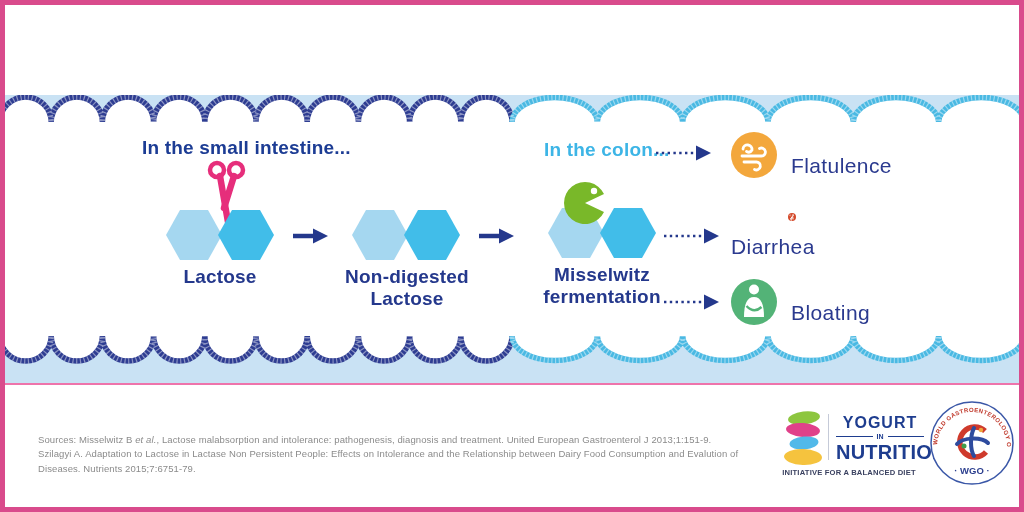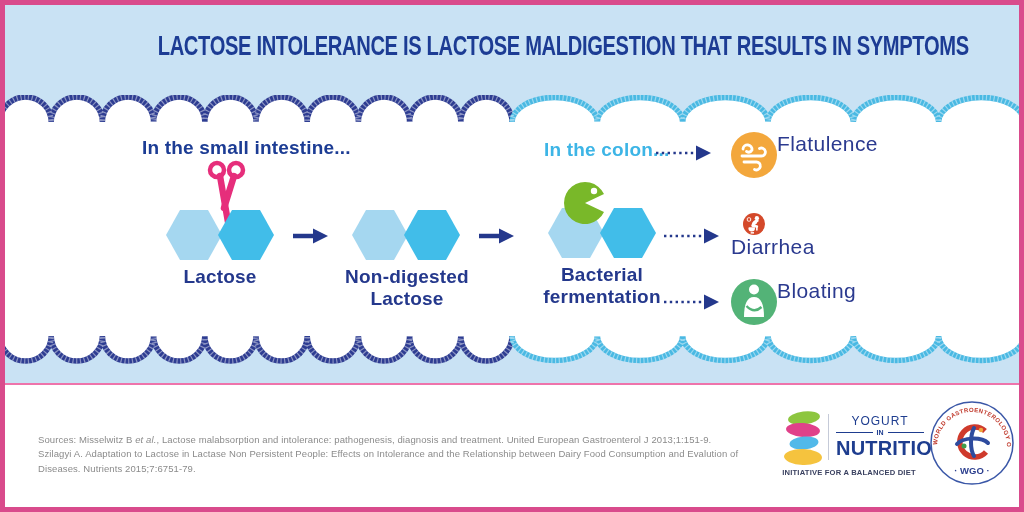--- a/index.html
+++ b/index.html
@@ -18,48 +18,43 @@
   .pink-line{position:absolute;left:0;top:383px;width:1024px;height:2px;background:#ee74ab;}
 
   
   .heading{position:absolute;font-size:19px;font-weight:bold;color:#1c3c94;letter-spacing:.2px;}
   .heading.cyan{color:#3db5e6;margin-left:27px;}
   .stage-label{position:absolute;width:150px;text-align:center;font-size:19px;font-weight:bold;
     color:#24388c;line-height:1.15;letter-spacing:.2px;}
   .abs{position:absolute;}
 
   
-  .sym-row{position:absolute;left:731px;display:flex;align-items:flex-start;height:46px;}
+  .sym-row{position:absolute;left:731px;display:flex;align-items:flex-end;gap:14px;height:46px;}
   .sym-label{font-size:21px;color:#2b3a8f;letter-spacing:.4px;}
 
   
   .footer{position:absolute;left:0;top:385px;width:1024px;height:122px;background:#ffffff;}
   .sources{position:absolute;left:38px;top:38px;width:705px;font-size:9.5px;line-height:1.55;
     color:#8b8b8b;letter-spacing:.1px;}
   .sources i{font-style:italic;}
   .yin-divider{position:absolute;left:828px;top:414px;width:1px;height:46px;background:#c5cad8;}
   .yin-words{position:absolute;left:836px;top:414px;width:88px;text-align:center;color:#1e3d8f;}
-  .yin-w1{font-size:12px;font-weight:normal;letter-spacing:1px;}
+  .yin-w1{font-size:16px;font-weight:bold;letter-spacing:1px;}
   .yin-inrow{display:flex;align-items:center;gap:4px;justify-content:center;margin:1px 0;}
   .yin-rule{flex:1;height:1px;background:#1e3d8f;}
   .yin-w2{font-size:7px;font-weight:bold;}
   .yin-w3{font-size:20px;font-weight:bold;letter-spacing:.2px;}
   .yin-tagline{position:absolute;left:774px;top:468px;width:150px;text-align:center;
     font-size:7.6px;font-weight:bold;letter-spacing:.2px;color:#3a4160;}
 </style>
 </head>
 <body>
 
 <div class="stage">
 
-  <div class="header-band">
-    <div class="title-wrap">
-      <span>LACTOSE INTOLERANCE IS LACTOSE MALDIGESTION THAT RESULTS IN SYMPTOMS</span>
-    </div>
-  </div>
 
   <svg class="wave-top" width="1024" height="27" viewBox="0 0 1024 27">
     <rect width="1024" height="27" fill="#c9e2f4"></rect>
     <path fill="#ffffff" d="M0,27 a25.6,25 0 0 1 51.2,0 a25.6,25 0 0 1 51.2,0 a25.6,25 0 0 1 51.2,0 a25.6,25 0 0 1 51.2,0 a25.6,25 0 0 1 51.2,0 a25.6,25 0 0 1 51.2,0 a25.6,25 0 0 1 51.2,0 a25.6,25 0 0 1 51.2,0 a25.6,25 0 0 1 51.2,0 a25.6,25 0 0 1 51.2,0 a42.67,25 0 0 1 85.33,0 a42.67,25 0 0 1 85.33,0 a42.67,25 0 0 1 85.33,0 a42.67,25 0 0 1 85.33,0 a42.67,25 0 0 1 85.33,0 a42.67,25 0 0 1 85.33,0 Z"></path>
     <path fill="none" stroke="#2e3d92" stroke-width="5.5" d="M0,27 a25.6,25 0 0 1 51.2,0 a25.6,25 0 0 1 51.2,0 a25.6,25 0 0 1 51.2,0 a25.6,25 0 0 1 51.2,0 a25.6,25 0 0 1 51.2,0 a25.6,25 0 0 1 51.2,0 a25.6,25 0 0 1 51.2,0 a25.6,25 0 0 1 51.2,0 a25.6,25 0 0 1 51.2,0 a25.6,25 0 0 1 51.2,0"></path>
     <path fill="none" stroke="#4ab9e3" stroke-width="5.5" d="M512,27 a42.67,25 0 0 1 85.33,0 a42.67,25 0 0 1 85.33,0 a42.67,25 0 0 1 85.33,0 a42.67,25 0 0 1 85.33,0 a42.67,25 0 0 1 85.33,0 a42.67,25 0 0 1 85.33,0"></path>
     <path fill="none" stroke="#ffffff" stroke-opacity=".45" stroke-width="5.5" stroke-dasharray="1.2 2.6" d="M0,27 a25.6,25 0 0 1 51.2,0 a25.6,25 0 0 1 51.2,0 a25.6,25 0 0 1 51.2,0 a25.6,25 0 0 1 51.2,0 a25.6,25 0 0 1 51.2,0 a25.6,25 0 0 1 51.2,0 a25.6,25 0 0 1 51.2,0 a25.6,25 0 0 1 51.2,0 a25.6,25 0 0 1 51.2,0 a25.6,25 0 0 1 51.2,0 a42.67,25 0 0 1 85.33,0 a42.67,25 0 0 1 85.33,0 a42.67,25 0 0 1 85.33,0 a42.67,25 0 0 1 85.33,0 a42.67,25 0 0 1 85.33,0 a42.67,25 0 0 1 85.33,0"></path>
   </svg>
 
   <div class="heading" style="left:129px;top:137px;margin-left:13px;">In the small intestine...</div>
@@ -96,21 +91,21 @@
 
   <svg class="abs" style="left:548px;top:208px;" width="108" height="50" viewBox="0 0 108 50">
     <polygon points="14,0 42,0 56,25 42,50 14,50 0,25" fill="#a5d7f0"></polygon>
     <polygon points="66,0 94,0 108,25 94,50 66,50 52,25" fill="#41bde9"></polygon>
   </svg>
 
   <svg class="abs" style="left:563px;top:181px;" width="44" height="44" viewBox="0 0 44 44">
     <path d="M22,22 L41,13 A21,21 0 1 0 41,31 Z" fill="#79b829"></path>
     <circle cx="31" cy="10" r="3.2" fill="#ffffff"></circle>
   </svg>
-  <div class="stage-label" style="left:527px;top:264px;">Bacterial fermentation</div>
+  <div class="stage-label" style="left:527px;top:264px;">Misselwitz fermentation</div>
 
   <svg class="abs" style="left:655px;top:144px;" width="58" height="18" viewBox="0 0 58 18">
     <line x1="1" y1="9" x2="40" y2="9" stroke="#24388c" stroke-width="2.6" stroke-dasharray="2.4 3.4"></line>
     <path d="M41,1.5 L56,9 L41,16.5 Z" fill="#24388c"></path>
   </svg>
   <svg class="abs" style="left:663px;top:227px;" width="58" height="18" viewBox="0 0 58 18">
     <line x1="1" y1="9" x2="40" y2="9" stroke="#24388c" stroke-width="2.6" stroke-dasharray="2.4 3.4"></line>
     <path d="M41,1.5 L56,9 L41,16.5 Z" fill="#24388c"></path>
   </svg>
   <svg class="abs" style="left:663px;top:293px;" width="58" height="18" viewBox="0 0 58 18">

